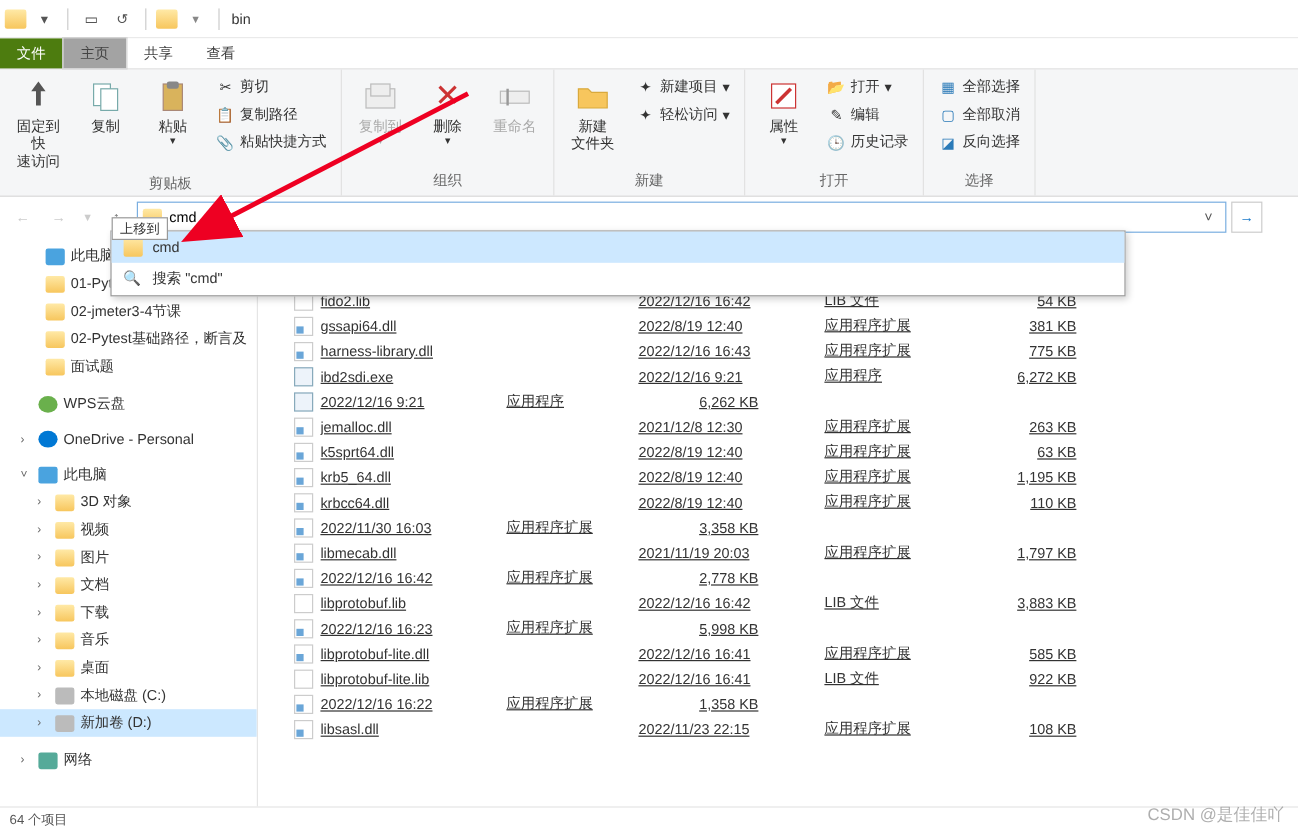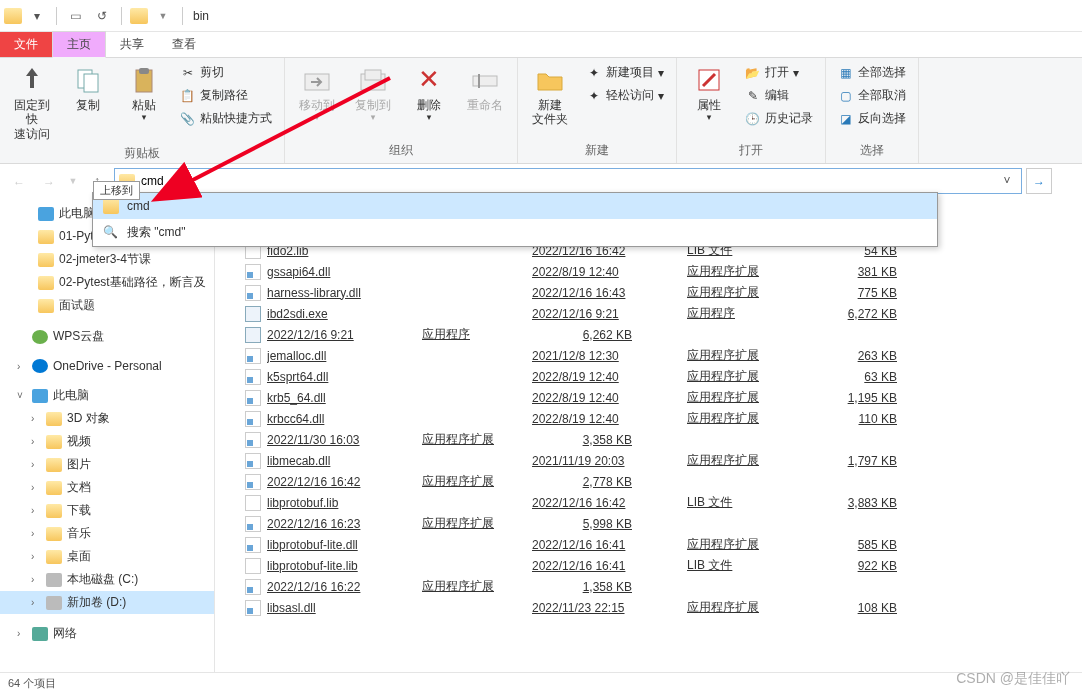--- a/index.html
+++ b/index.html
@@ -9,22 +9,22 @@
 .titlebar { height: 32px; background: #fff; border-bottom: 1px solid #e5e5e5; display: flex; align-items: center; padding: 0 4px; }
 .titlebar .qat { display: flex; align-items: center; gap: 4px; }
 .titlebar .folder-ico { width: 18px; height: 16px; background: linear-gradient(#ffe9a6,#f7c65d); border-radius: 2px; }
 .titlebar .qat-btn { width: 22px; height: 22px; display: flex; align-items: center; justify-content: center; color: #555; }
 .titlebar .divider { width: 1px; height: 18px; background: #ccc; margin: 0 4px; }
 .titlebar .title { margin-left: 6px; color: #333; }
 
 
 .tabstrip { height: 26px; background: #fff; display: flex; align-items: flex-end; border-bottom: 1px solid #dadada; }
 .tab { padding: 4px 14px; font-size: 12px; color: #444; cursor: pointer; }
-.tab.file { background: #ef4444; color: #fff; }
-.tab.active { background: #f0abfc; border: 1px solid #dadada; border-bottom: 1px solid #f5f6f7; margin-bottom: -1px; }
+.tab.file { background: #4d7c0f; color: #fff; }
+.tab.active { background: #a3a3a3; border: 1px solid #dadada; border-bottom: 1px solid #f5f6f7; margin-bottom: -1px; }
 
 
 .ribbon { height: 106px; background: #f5f6f7; border-bottom: 1px solid #dadada; display: flex; }
 .ribbon-group { border-right: 1px solid #e2e2e2; padding: 4px 8px 2px 8px; display: flex; flex-direction: column; }
 .ribbon-group .controls { flex: 1; display: flex; align-items: flex-start; gap: 8px; }
 .ribbon-group .label { text-align: center; color: #666; font-size: 12px; padding: 2px 0; }
 .rbtn-lg { display: flex; flex-direction: column; align-items: center; width: 48px; padding: 2px; text-align: center; line-height: 1.2; cursor: pointer; }
 .rbtn-lg .ico { width: 32px; height: 32px; margin-bottom: 2px; display: flex; align-items: center; justify-content: center; }
 .rbtn-lg.disabled { color: #aaa; }
 .rcol { display: flex; flex-direction: column; gap: 2px; }
@@ -163,30 +163,20 @@
     </div>
     <div class="label">剪贴板</div>
   </div>
 
   <div class="ribbon-group">
     <div class="controls">
       <div class="rbtn-lg disabled">
           <div class="ico">
             <svg class="svg-ico" viewBox="0 0 32 32">
               <rect x="4" y="10" width="24" height="16" fill="#eee" stroke="#bbb"></rect>
-              <path d="M10 18 H20 M16 14 L20 18 L16 22" stroke="#999" fill="none" stroke-width="2"></path>
-            </svg>
-          </div>
-          <span>移动到</span>
-          <span style="font-size:9px">▾</span>
-        </div>
-      <div class="rbtn-lg disabled">
-          <div class="ico">
-            <svg class="svg-ico" viewBox="0 0 32 32">
-              <rect x="4" y="10" width="24" height="16" fill="#eee" stroke="#bbb"></rect>
               <rect x="8" y="6" width="16" height="10" fill="#eee" stroke="#bbb"></rect>
             </svg>
           </div>
           <span>复制到</span>
           <span style="font-size:9px">▾</span>
         </div>
       <div class="rbtn-lg">
           <div class="ico" style="font-size:26px;color:#c33">✕</div>
           <span>删除</span>
           <span style="font-size:9px">▾</span>

